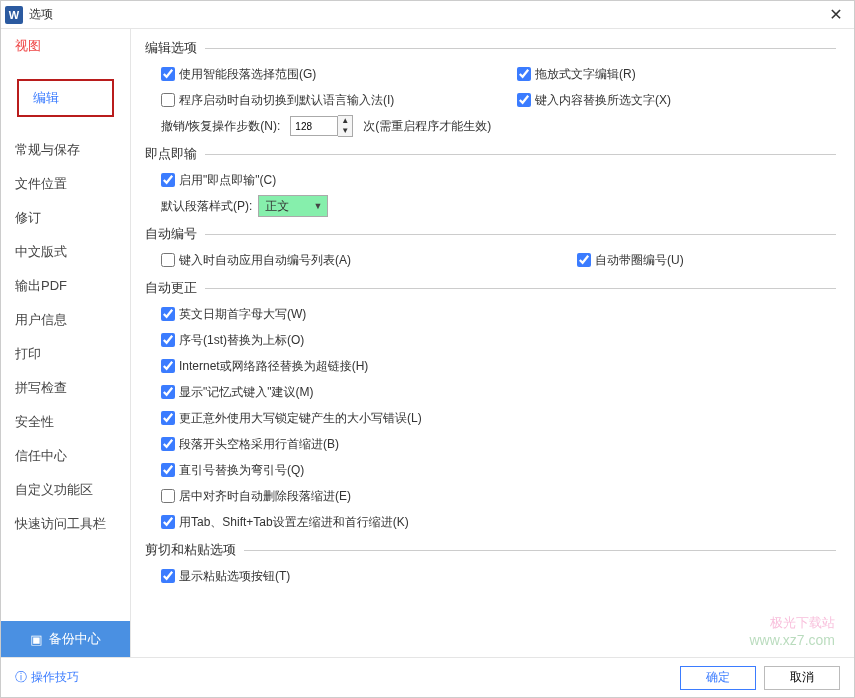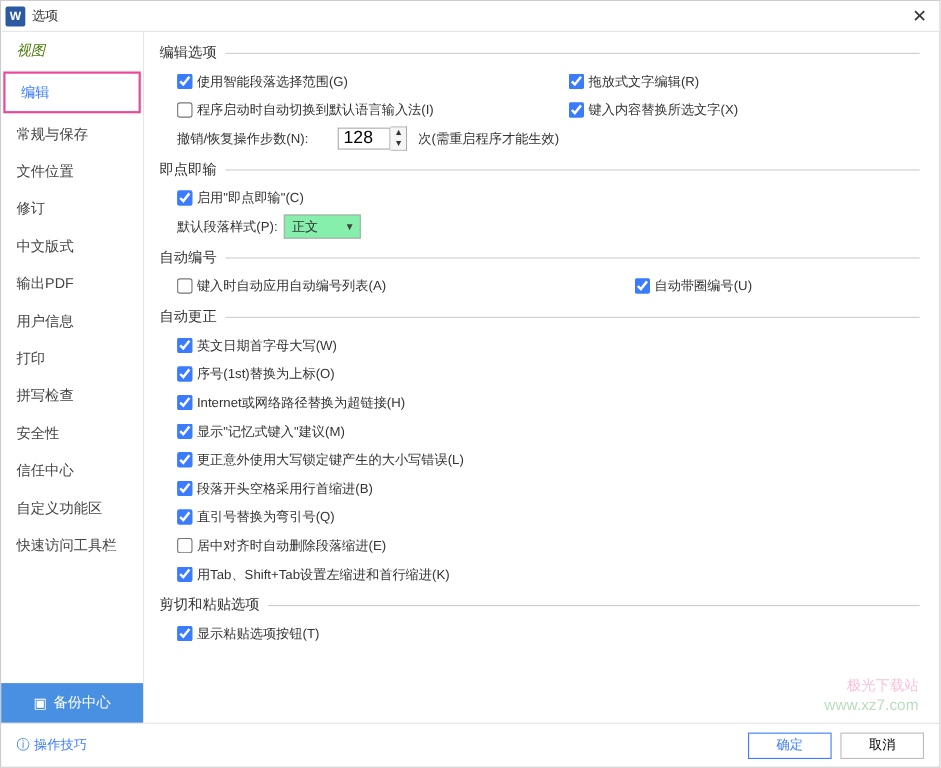--- a/index.html
+++ b/index.html
@@ -47,24 +47,24 @@
   }
   .sidebar-items { flex: 1; }
   .sidebar-item {
     padding: 8px 14px;
     font-size: 13px;
     cursor: pointer;
     color: #444;
   }
   .sidebar-item.selected {
     color: #3b7cff;
-    border: 2px solid #ec4899;
-    margin: 2px;
-  }
-  .sidebar-item.view { color: #4d7c0f; font-style: italic; }
+    border: 2px solid #b91c1c;
+    margin: 16px;
+  }
+  .sidebar-item.view { color: #ef4444; }
   .backup-center {
     height: 36px;
     background: #4a90e2;
     color: #fff;
     display: flex;
     align-items: center;
     justify-content: center;
     font-size: 13px;
     gap: 6px;
     cursor: pointer;
@@ -95,21 +95,21 @@
   .col2 .left { width: 330px; }
   .col2 .right { flex: 1; }
   .cb { display: flex; align-items: center; gap: 4px; cursor: pointer; }
   input[type=checkbox] { width: 14px; height: 14px; accent-color: #3b7cff; }
   .numinput {
     display: inline-flex;
     align-items: center;
     margin: 0 4px;
   }
   .numinput input {
-    width: 48px; height: 20px; border: 1px solid #aaa; padding: 0 4px; font-size: 16px; margin-left: 17px;
+    width: 48px; height: 20px; border: 1px solid #aaa; padding: 0 4px; font-size: 10px;
   }
   .numinput .spin {
     display: flex; flex-direction: column; border: 1px solid #aaa; border-left: none;
   }
   .numinput .spin span { width: 14px; height: 10px; font-size: 8px; text-align: center; line-height: 9px; cursor: pointer; background: #f5f5f5;}
   .select {
     border: 1px solid #aaa; height: 22px; padding: 0 20px 0 6px;
     display: inline-flex; align-items: center; position: relative; background: #86efac; min-width: 70px;
     cursor: pointer;
   }

